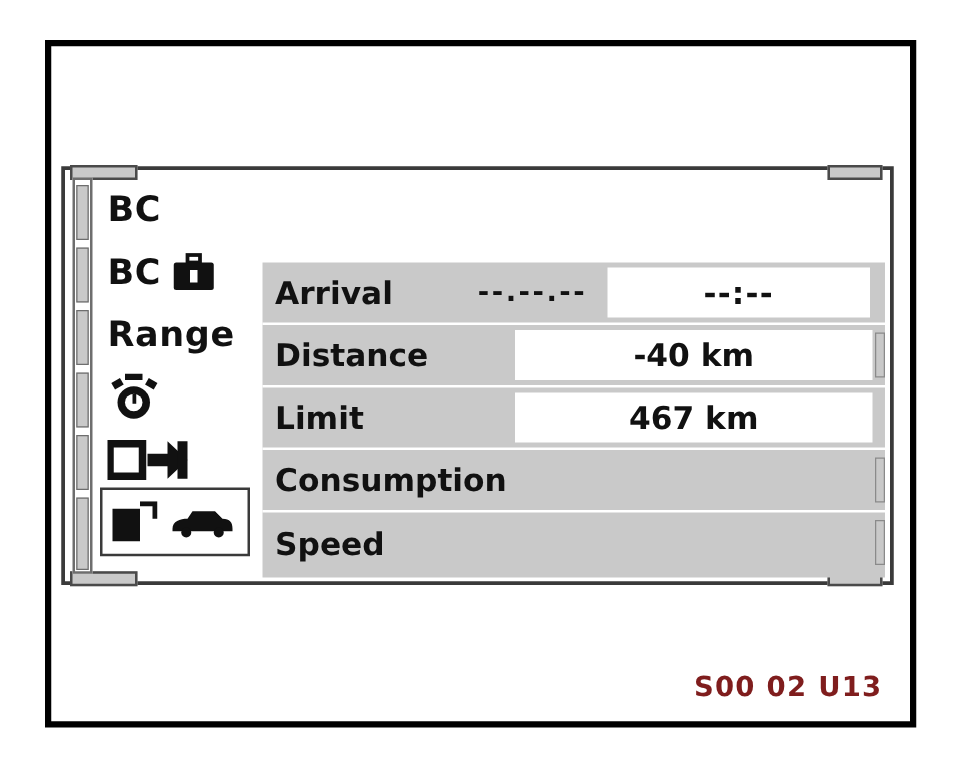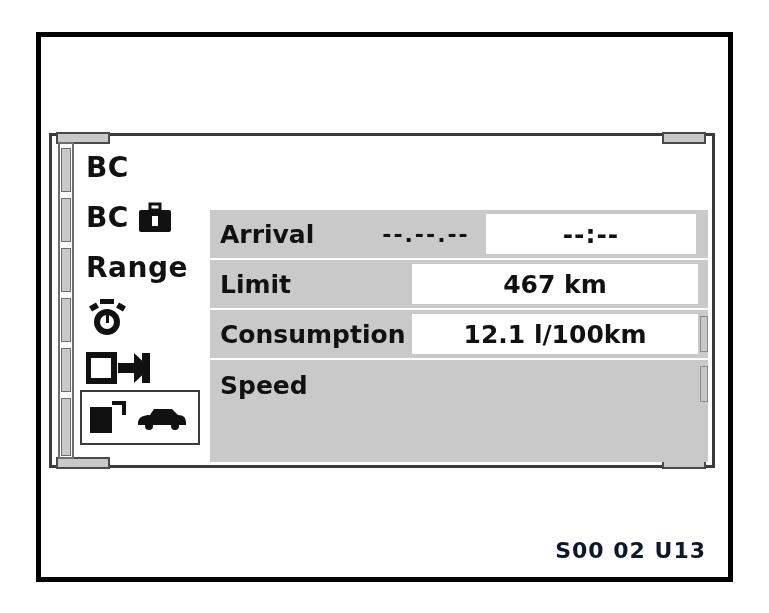--- a/index.html
+++ b/index.html
@@ -166,21 +166,21 @@
     box-sizing: border-box;
   }
 
   
   #footer-code {
     position: absolute;
     right: 22px;
     bottom: 14px;
     font-size: 22px;
     font-weight: 600;
-    color: #0f172a;
+    color: #7f1d1d;
     font-family: "DejaVu Sans", sans-serif;
     letter-spacing: 1px;
   }
 </style>
 </head>
 <body>
 
 <div id="device-frame">
 
   <div id="lcd-panel">
@@ -263,29 +263,33 @@
     </div>
 
     <div id="data-table">
 
       <div class="data-row">
         <div class="row-label">Arrival</div>
         <div class="row-sub">--.--.--</div>
         <div class="row-value-box narrow dashes">--:--</div>
       </div>
 
+      <div class="data-row">
+        <div class="row-label">Distance</div>
+        <div class="row-value-box">-40 km</div>
+        <div class="row-nub"></div>
+      </div>
 
       <div class="data-row">
         <div class="row-label">Limit</div>
         <div class="row-value-box">467 km</div>
       </div>
 
       <div class="data-row">
         <div class="row-label">Consumption</div>
-        <div class="row-value-box">12.1 l/100km</div>
         <div class="row-nub"></div>
       </div>
 
       <div class="data-row">
         <div class="row-label">Speed</div>
         <div class="row-nub"></div>
       </div>
 
     </div>
 

